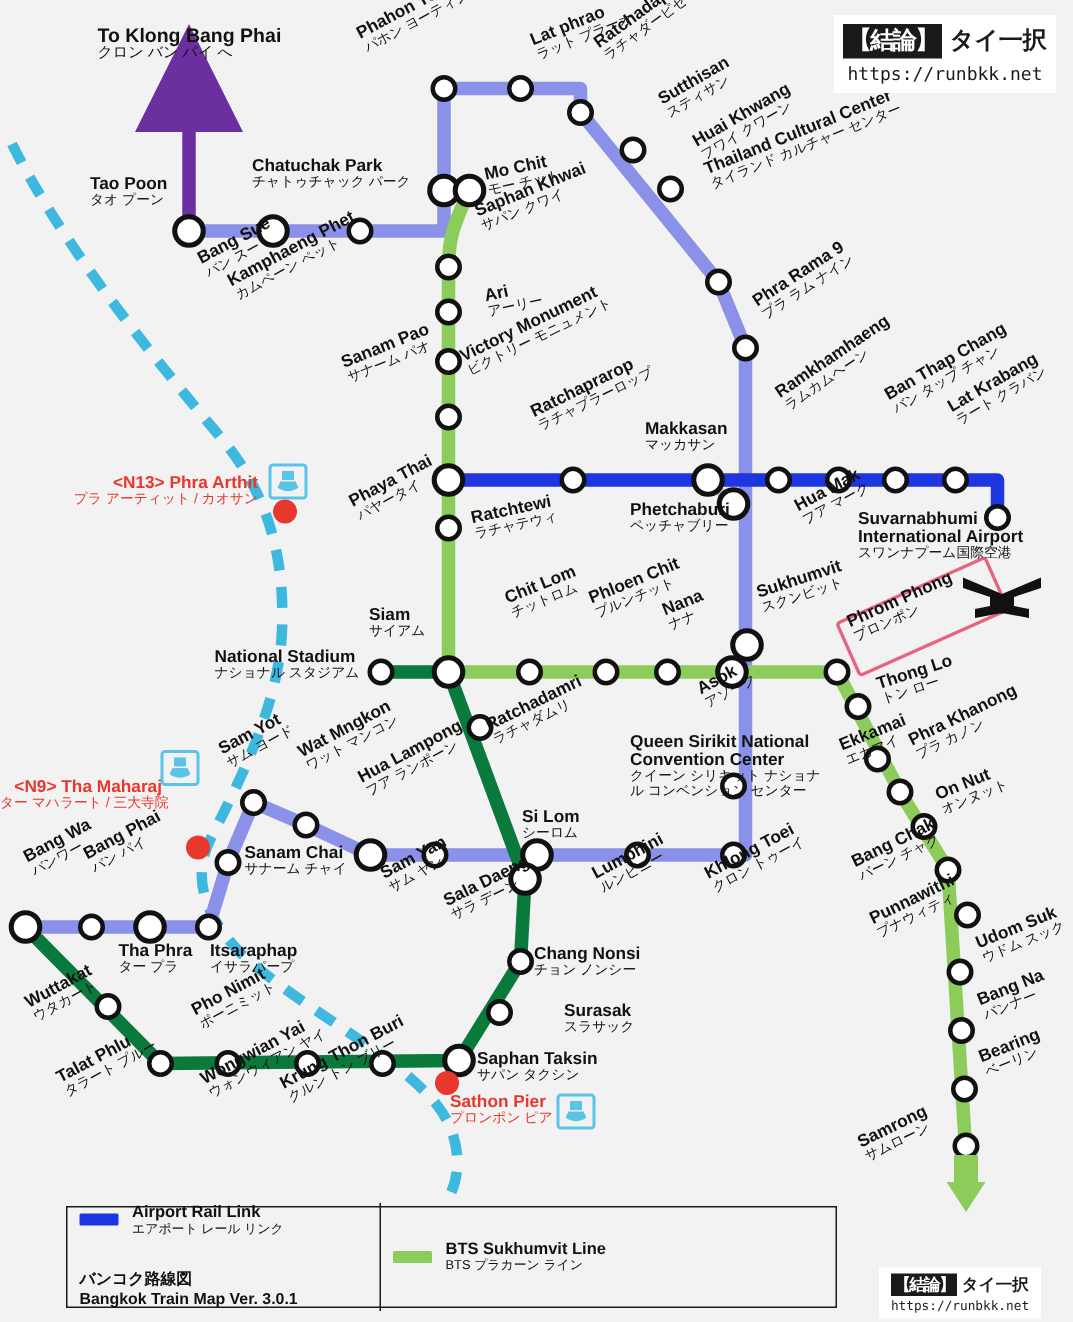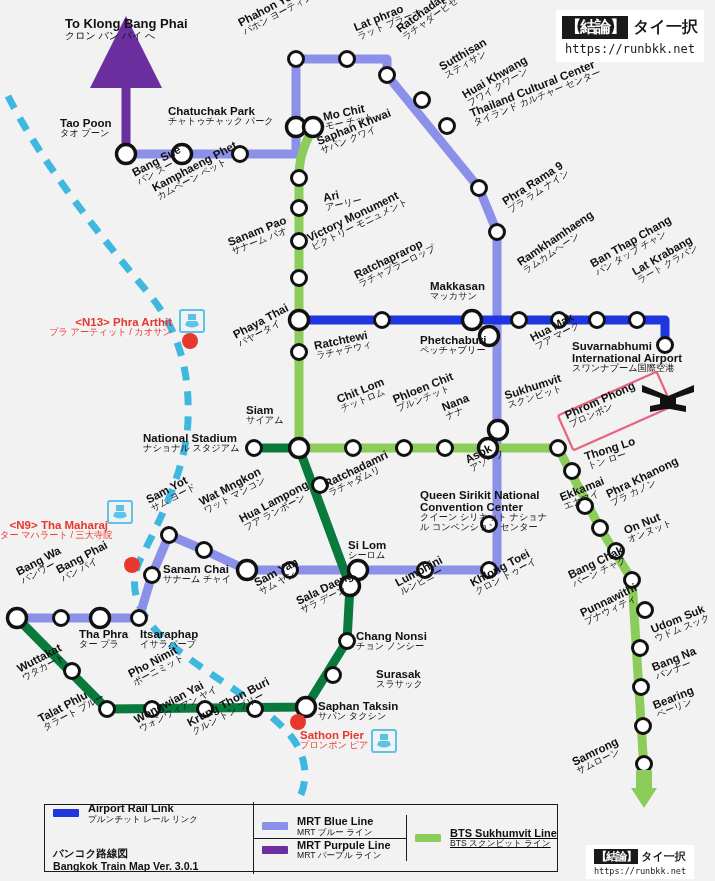--- a/index.html
+++ b/index.html
@@ -16,21 +16,21 @@
   .sz-b .jp{font-size:10px;}
   .red .en{color:#e8372c;}
   .red .jp{color:#e8372c;}
   .rgt{text-align:right;}
   
   #legend{position:absolute;left:44px;top:804px;width:512px;height:66px;
           border:1.6px solid #1a1a1a;background:#f2f2f2;display:flex;align-items:center;}
   .lg-col{display:flex;flex-direction:column;}
   .lg-c1{width:208px;border-right:1.6px solid #1a1a1a;}
   .lg-c2{width:152px;border-right:1.6px solid #1a1a1a;}
-  .lg-c3{width:150px;text-decoration:underline;}
+  .lg-c3{width:150px;}
   .lg-cell{flex:1;display:flex;align-items:center;padding-left:8px;}
   .lg-cell + .lg-cell{border-top:1.6px solid #1a1a1a;}
   .lg-c1 .lg-cell:last-child{border-top:none;}
   .swatch{width:26px;height:8px;border-radius:1px;flex:none;margin-right:9px;}
   .lg-txt .en{font-size:11px;font-weight:bold;color:#111;line-height:1.15;}
   .lg-txt .jp{font-size:8.6px;color:#111;line-height:1.15;}
   .lg-title .en{font-size:10.6px;font-weight:bold;color:#111;line-height:1.3;}
   .lg-title .jp{font-size:10.6px;font-weight:bold;color:#111;line-height:1.3;}
   
   .logo{position:absolute;background:#fff;display:flex;flex-direction:column;
@@ -490,50 +490,34 @@
         <div class="jp">クイーン シリキット ナショナル コンベンション センター</div>
       </div>
     </div>
 
 <div id="legend">
   <div class="lg-col lg-c1">
     <div class="lg-cell">
       <div class="swatch" style="background:#1f35e0;"></div>
       <div class="lg-txt">
         <div class="en">Airport Rail Link</div>
-        <div class="jp">プルンチット レール リンク</div>
+        <div class="jp">エアポート レール リンク</div>
       </div>
     </div>
     <div class="lg-cell lg-title" style="display:block;padding:6px 0 0 8px;margin-top:16px;">
       <div class="jp">バンコク路線図</div>
       <div class="en">Bangkok Train Map Ver. 3.0.1</div>
-    </div>
-  </div>
-  <div class="lg-col lg-c2">
-    <div class="lg-cell">
-      <div class="swatch" style="background:#8b90e8;"></div>
-      <div class="lg-txt">
-        <div class="en">MRT Blue Line</div>
-        <div class="jp">MRT ブルー ライン</div>
-      </div>
-    </div>
-    <div class="lg-cell">
-      <div class="swatch" style="background:#6b2fa0;"></div>
-      <div class="lg-txt">
-        <div class="en">MRT Purpule Line</div>
-        <div class="jp">MRT パープル ライン</div>
-      </div>
     </div>
   </div>
   <div class="lg-col lg-c3">
     <div class="lg-cell">
       <div class="swatch" style="background:#8ccc5a;"></div>
       <div class="lg-txt">
         <div class="en">BTS Sukhumvit Line</div>
-        <div class="jp">BTS スクンビット ライン</div>
+        <div class="jp">BTS プラカーン ライン</div>
       </div>
     </div>
   </div>
 </div>
 
 <div class="logo" id="logo-top">
   <div class="mark">
     <span class="kanjibox">【結論】</span>
     <span class="tai">タイ一択</span>
   </div>

